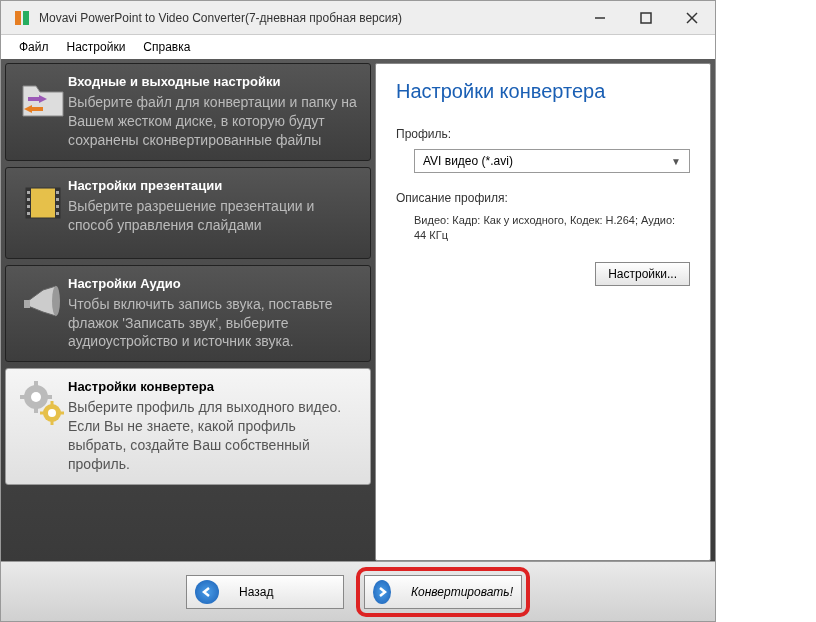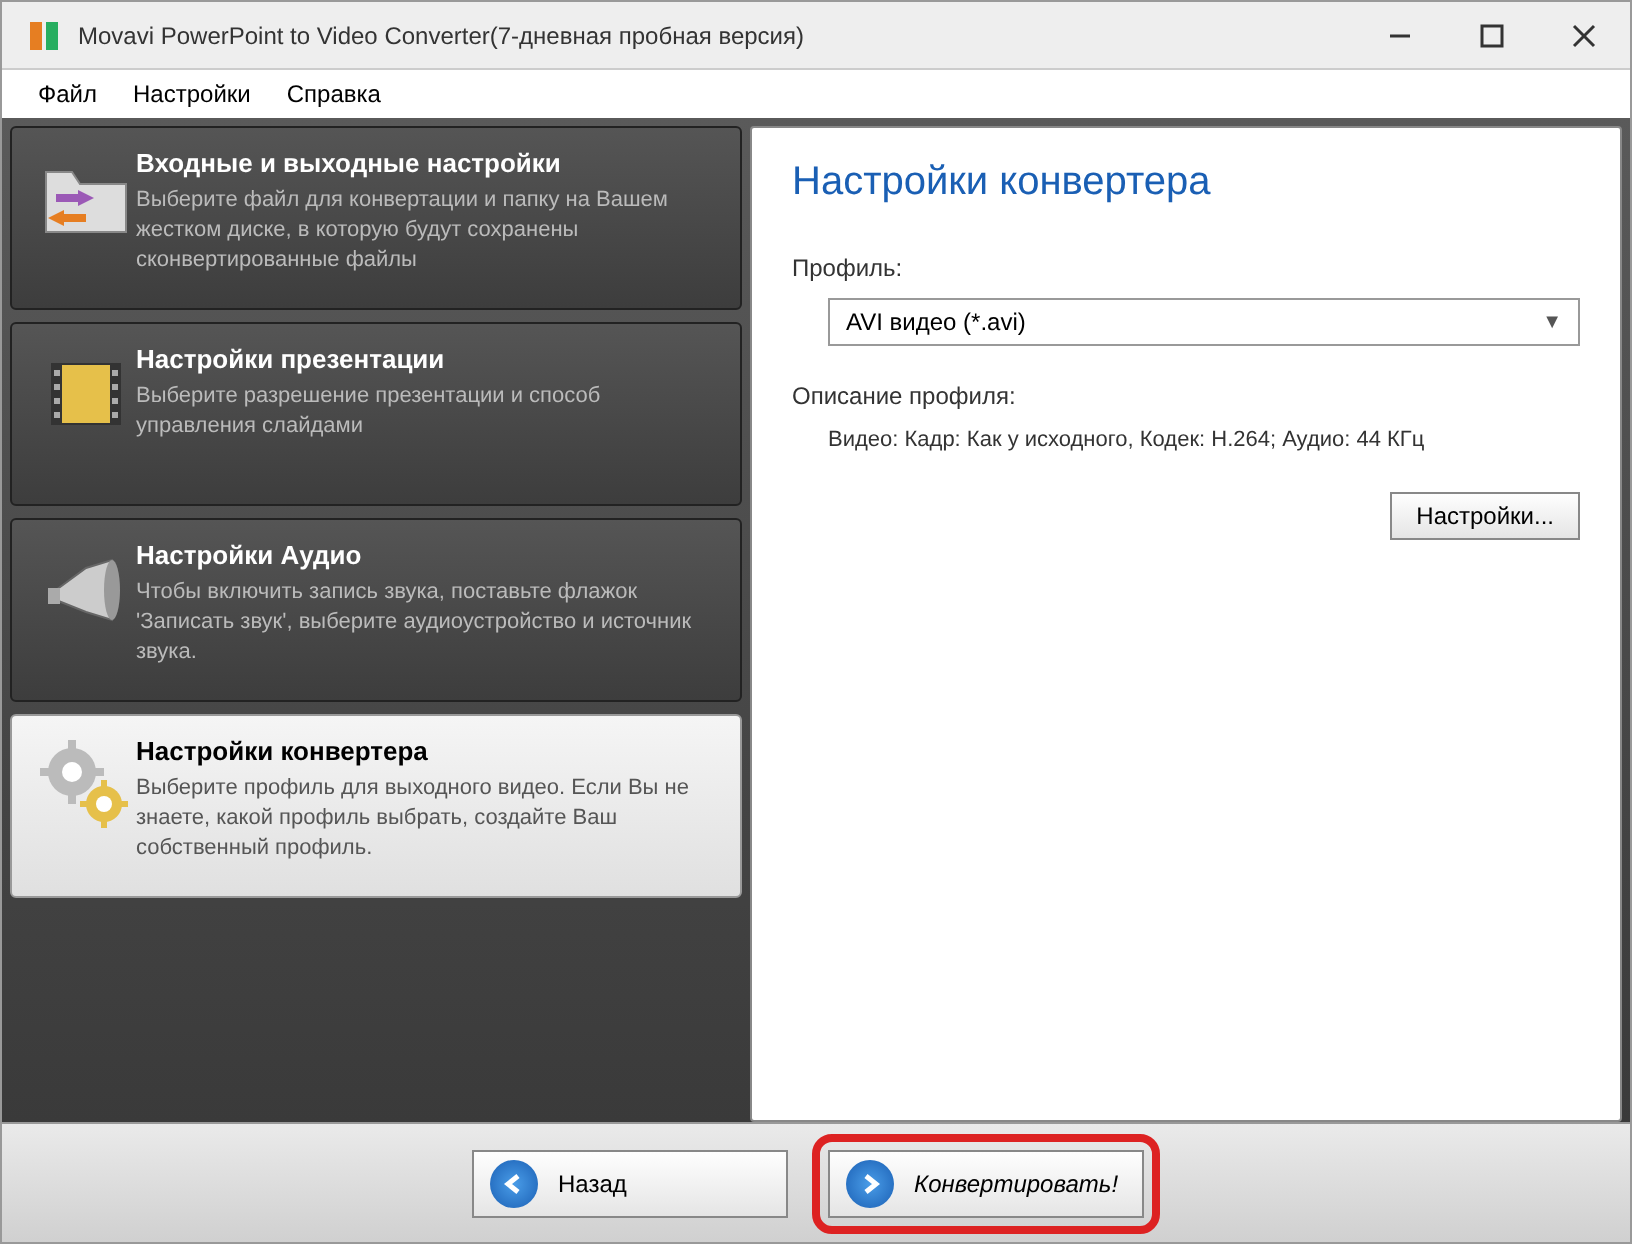--- a/index.html
+++ b/index.html
@@ -1,52 +1,52 @@
 <!DOCTYPE html>
 <html><head>
   <meta charset="utf-8">
   <style>
     * { box-sizing: border-box; margin: 0; padding: 0; }
     body { font-family: "Segoe UI", Tahoma, sans-serif; font-size: 12px; background: #fff; width: 816px; height: 622px; overflow: hidden; }
     
-    .window { width: 816px; height: 622px; border: 1px solid #999; background: #fff; display: flex; flex-direction: column; }
+    .window { width: 716px; height: 622px; border: 1px solid #999; background: #fff; display: flex; flex-direction: column; }
     
     .titlebar { height: 34px; background: #eee; display: flex; align-items: center; padding: 0 0 0 12px; border-bottom: 1px solid #ccc; }
     .titlebar-icon { width: 18px; height: 18px; margin-right: 8px; }
     .titlebar-text { flex: 1; color: #333; font-size: 12px; }
     .titlebar-controls { display: flex; }
     .titlebar-btn { width: 46px; height: 32px; display: flex; align-items: center; justify-content: center; color: #444; cursor: pointer; }
     
     .menubar { height: 24px; display: flex; align-items: center; padding: 0 10px; gap: 2px; }
     .menubar-item { padding: 3px 8px; color: #000; cursor: pointer; font-size: 12px; }
     
     .content { flex: 1; background: linear-gradient(#5a5a5a, #3a3a3a); display: flex; padding: 4px 4px 0 4px; gap: 4px; }
     
     .sidebar { width: 366px; display: flex; flex-direction: column; gap: 6px; }
     .nav-item { background: linear-gradient(#555, #3d3d3d); border: 1px solid #222; border-radius: 3px; display: flex; padding: 10px 12px; min-height: 92px; cursor: pointer; }
     .nav-item.selected { background: linear-gradient(#f5f5f5, #e0e0e0); border: 1px solid #999; }
     .nav-icon { width: 50px; height: 50px; flex-shrink: 0; display: flex; align-items: center; justify-content: center; }
     .nav-text { flex: 1; }
     .nav-title { color: #fff; font-weight: bold; font-size: 13px; margin-bottom: 4px; }
-    .nav-desc { color: #bbb; font-size: 11px; line-height: 1.35; }
+    .nav-desc { color: #bbb; font-size: 14px; line-height: 1.35; }
     .nav-item.selected .nav-title { color: #000; }
     .nav-item.selected .nav-desc { color: #555; }
     
     .main-panel { flex: 1; background: #fff; border: 1px solid #888; border-radius: 2px; padding: 16px 20px; }
     .panel-title { color: #1a5fb4; font-size: 20px; font-weight: normal; margin-bottom: 24px; }
     .field-label { color: #333; font-size: 12px; margin-bottom: 8px; }
     .dropdown { width: 100%; height: 24px; border: 1px solid #999; background: #fff; display: flex; align-items: center; padding: 0 8px; margin-bottom: 18px; position: relative; margin-left: 18px; width: calc(100% - 18px); gap: 28px; }
     .dropdown-text { flex: 1; font-size: 12px; }
     .dropdown-arrow { font-size: 10px; color: #555; }
     .profile-desc { color: #333; font-size: 11px; padding-left: 18px; line-height: 1.4; }
     .settings-btn-wrap { text-align: right; margin-top: 18px; }
     .settings-btn { padding: 4px 12px; border: 1px solid #888; background: linear-gradient(#fefefe, #e5e5e5); font-size: 12px; cursor: pointer; }
     
     .footer { height: 60px; background: linear-gradient(#eaeaea, #d0d0d0); display: flex; align-items: center; justify-content: center; gap: 12px; border-top: 1px solid #999; }
-    .footer-btn { width: 158px; height: 34px; border: 1px solid #888; background: linear-gradient(#fefefe, #e5e5e5); display: flex; align-items: center; padding: 0 8px; gap: 10px; cursor: pointer; font-size: 12px; }
+    .footer-btn { width: 158px; height: 34px; border: 1px solid #888; background: linear-gradient(#fefefe, #e5e5e5); display: flex; align-items: center; padding: 0 8px; gap: 20px; cursor: pointer; font-size: 12px; }
     .footer-btn-highlight { border: 4px solid #d22; border-radius: 10px; padding: 4px; }
     .footer-btn-highlight .footer-btn { border: 1px solid #888; font-style: italic; }
     .arrow-circle { width: 24px; height: 24px; border-radius: 50%; background: radial-gradient(#4a9de8, #1a5fb4); display: flex; align-items: center; justify-content: center; color: #fff; font-weight: bold; font-size: 14px; }
   </style>
 </head>
 <body>
 
 <div class="window">
 
   <div class="titlebar">

